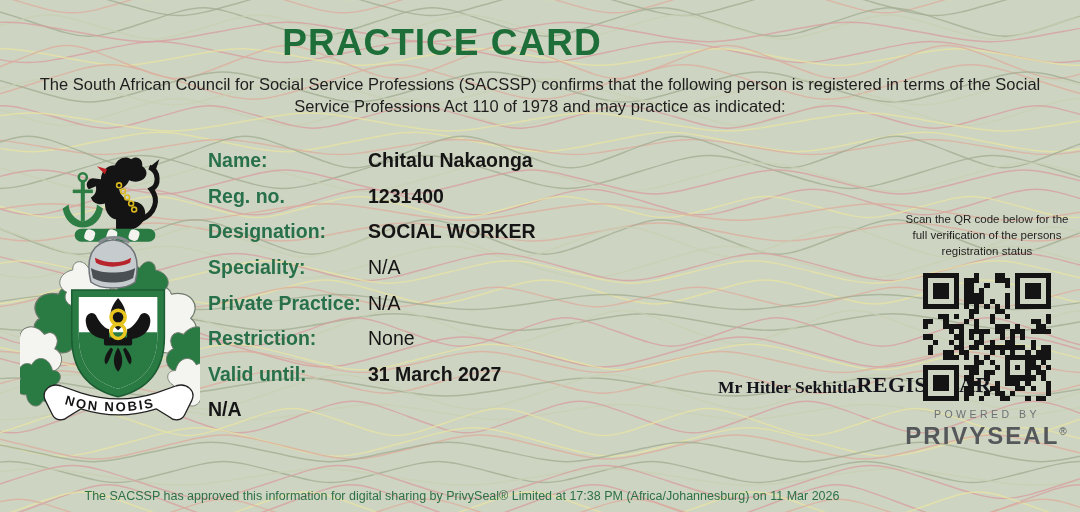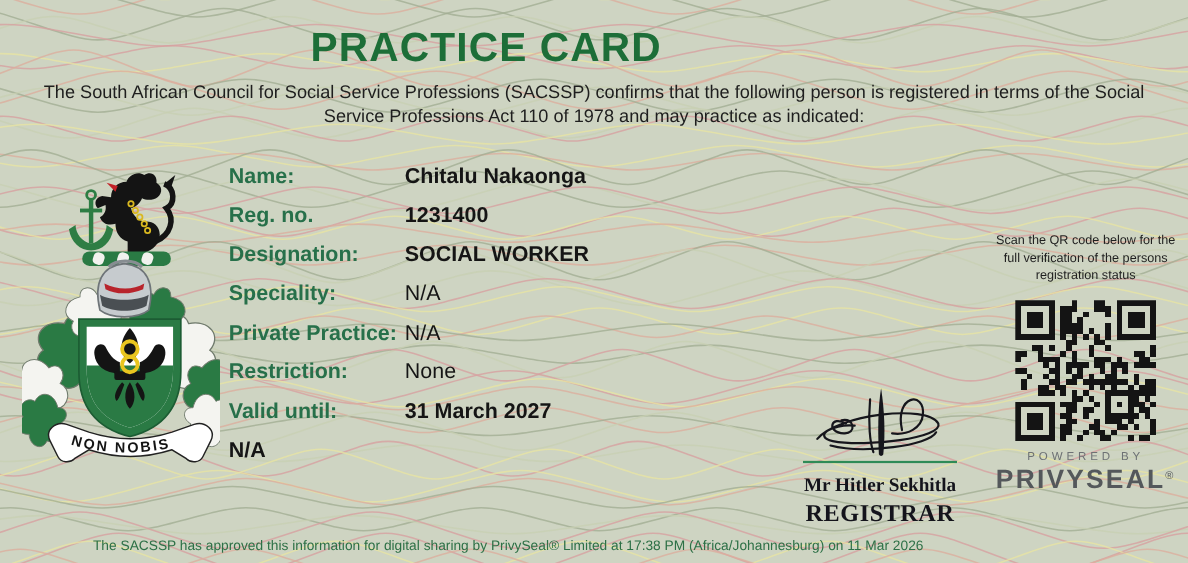--- a/index.html
+++ b/index.html
@@ -24,21 +24,21 @@
   .crest{position:absolute;left:20px;top:141px;width:180px;height:280px;}
 
   .fields{position:absolute;left:208px;top:143px;width:420px;}
   .field-row{height:35.6px;display:flex;align-items:center;}
   .field-label{width:160px;font-size:19.5px;font-weight:700;color:#27704a;flex:none;}
   .field-value{font-size:19.5px;color:#151515;}
   .field-value.bold{font-weight:700;}
 
   .signature-block{
     position:absolute;left:718px;top:349px;width:164px;
-    display:flex;flex-direction:column;align-items:center;
+    display:flex;flex-direction:row;align-items:center;
   }
   .sig-svg{width:150px;height:68px;display:block;}
   .sig-line{width:140px;height:0;border-top:2px solid #2e8b57;margin-top:2px;}
   .sig-name{margin-top:9px;font-family:"Liberation Serif","DejaVu Serif",serif;
     font-size:17.5px;font-weight:700;color:#14141c;white-space:nowrap;}
   .sig-title{margin-top:3px;font-family:"Liberation Serif","DejaVu Serif",serif;
     font-size:22px;font-weight:700;letter-spacing:0.5px;color:#14141c;}
 
   .qr-block{position:absolute;left:903px;top:212px;width:168px;text-align:center;}
   .qr-instruction{font-size:11.5px;line-height:1.38;color:#1f1f1f;}

